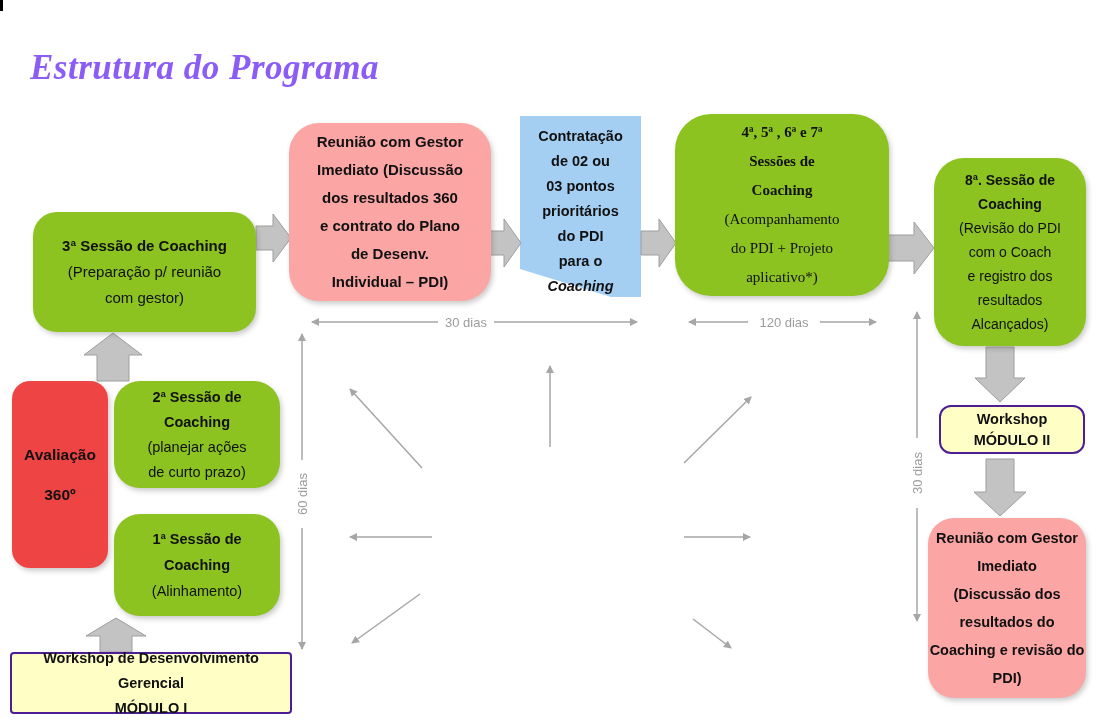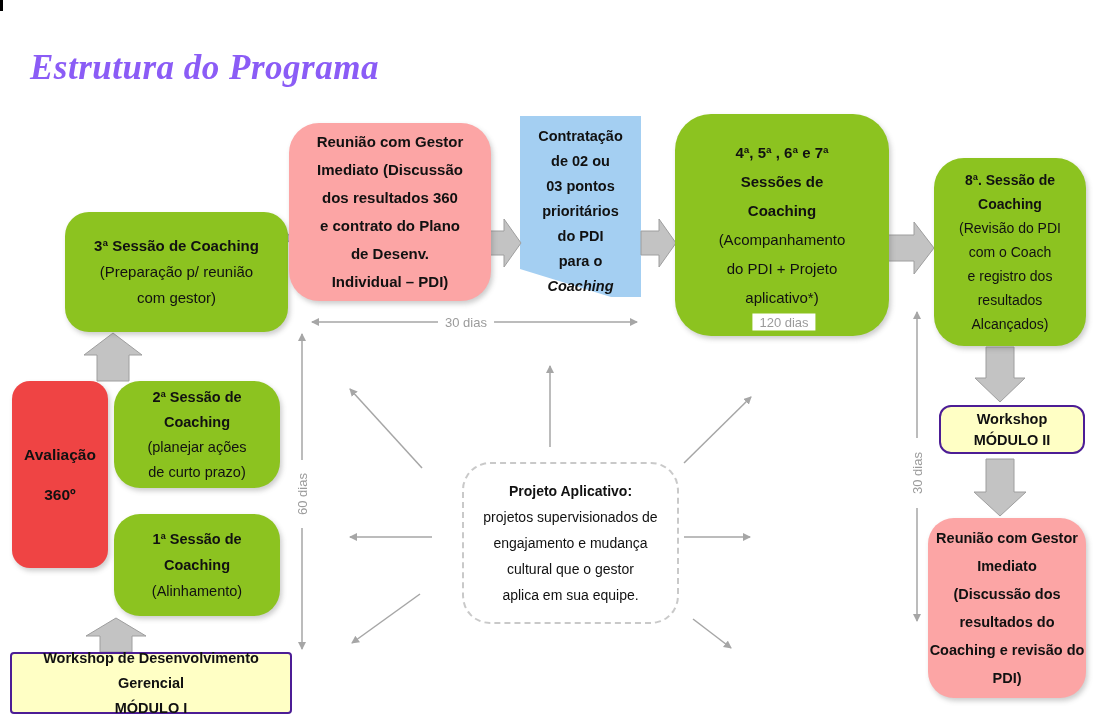--- a/index.html
+++ b/index.html
@@ -13,25 +13,25 @@
         text-align:center;box-sizing:border-box;}
   .soft-shadow{box-shadow:2px 3px 5px rgba(90,90,90,.30);}
   .green{background:#8cc320;}
   .blue{background:#fca5a5;}
   .gold{background:#ef4444;}
   .pale{background:#ffffc5;border:2px solid #4c1d95;}
   .t-bold{font-weight:bold;white-space:pre-line;}
   .t-reg{font-weight:normal;white-space:pre-line;}
   .t-italic{font-weight:bold;font-style:italic;white-space:pre-line;}
 
-  .n-session3{left:33px;top:212px;width:223px;height:120px;border-radius:24px;font-size:15px;line-height:26px;margin-left:32px;}
+  .n-session3{left:33px;top:212px;width:223px;height:120px;border-radius:24px;font-size:15px;line-height:26px;}
   .n-gestor1{left:289px;top:123px;width:202px;height:178px;border-radius:30px;font-size:15px;line-height:28px;}
   .n-contratacao{left:520px;top:118px;width:121px;height:168px;font-size:14.5px;line-height:25px;
                  background:transparent;justify-content:flex-start;padding-top:6px;}
-  .n-sessoes4a7{left:675px;top:114px;width:214px;height:222px;border-radius:36px;font-size:15px;line-height:29px;}
+  .n-sessoes4a7{left:675px;top:114px;width:214px;height:182px;border-radius:36px;font-size:15px;line-height:29px;font-family:Liberation Serif, serif;}
   .n-session8{left:934px;top:158px;width:152px;height:188px;border-radius:30px;font-size:14px;line-height:24px;}
   .n-workshop2{left:939px;top:405px;width:146px;height:49px;border-radius:12px;font-size:14.5px;line-height:21px;}
   .n-gestor2{left:928px;top:518px;width:158px;height:180px;border-radius:26px;font-size:14.5px;line-height:28px;}
   .n-avaliacao{left:12px;top:381px;width:96px;height:187px;border-radius:18px;font-size:15.5px;line-height:40px;}
   .n-session2{left:114px;top:381px;width:166px;height:107px;border-radius:26px;font-size:14.5px;line-height:25px;}
   .n-session1{left:114px;top:514px;width:166px;height:102px;border-radius:26px;font-size:14.5px;line-height:26px;}
   .n-workshop1{left:10px;top:652px;width:282px;height:62px;border-radius:4px;font-size:14.5px;line-height:25px;}
   .n-projeto{left:462px;top:462px;width:217px;height:162px;border-radius:28px;border:2px dashed #c9c9c9;
              background:#fff;font-size:14px;line-height:26px;}
 
@@ -158,26 +158,19 @@
     <span class="t-bold">1ª Sessão de
 Coaching</span>
     <span class="t-reg">(Alinhamento)</span>
   </div>
 
   <div class="node pale n-workshop1">
     <span class="t-bold">Workshop de Desenvolvimento Gerencial
 MÓDULO I</span>
   </div>
 
-  <div class="node n-projeto">
-    <span class="t-bold">Projeto Aplicativo:</span>
-    <span class="t-reg">projetos supervisionados de
-engajamento e mudança
-cultural que o gestor
-aplica em sua equipe.</span>
-  </div>
 
   <span class="dim-label" style="left:466px;top:322px;">30 dias</span>
   <span class="dim-label" style="left:784px;top:322px;">120 dias</span>
   <span class="dim-label vert" style="left:302px;top:494px;">60 dias</span>
   <span class="dim-label vert" style="left:917px;top:473px;">30 dias</span>
 
 </div>
 
 </body></html>

